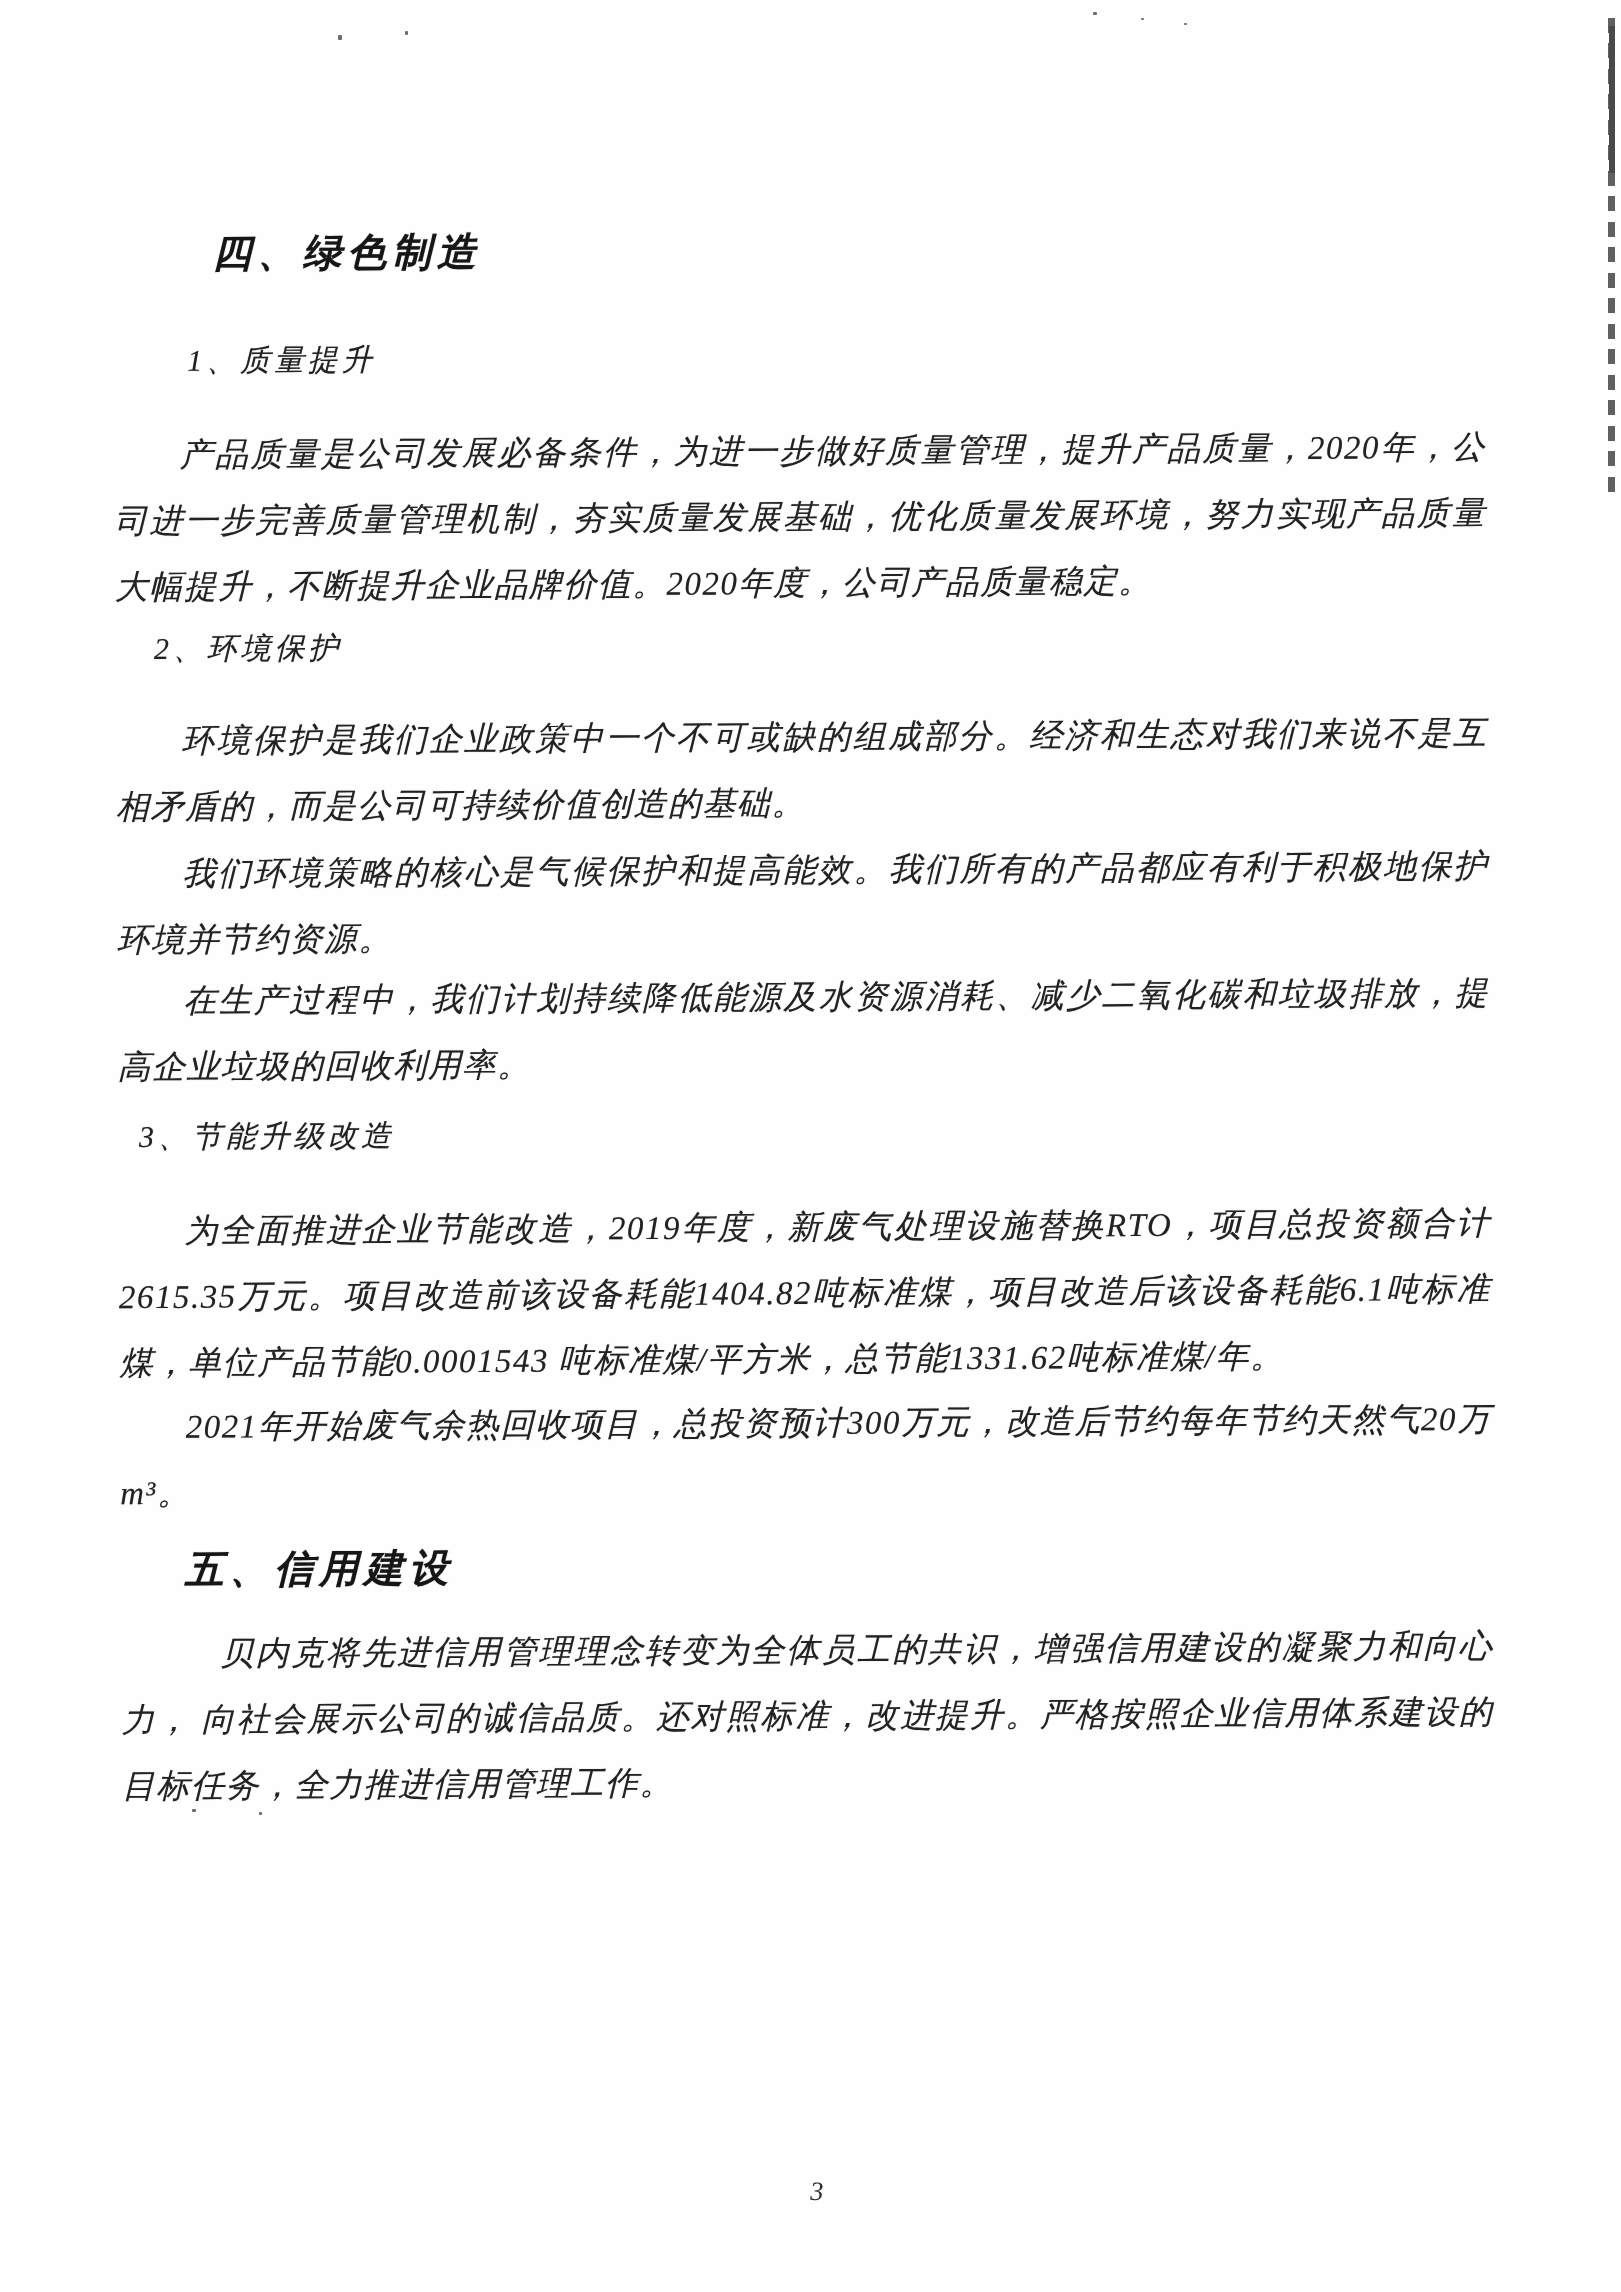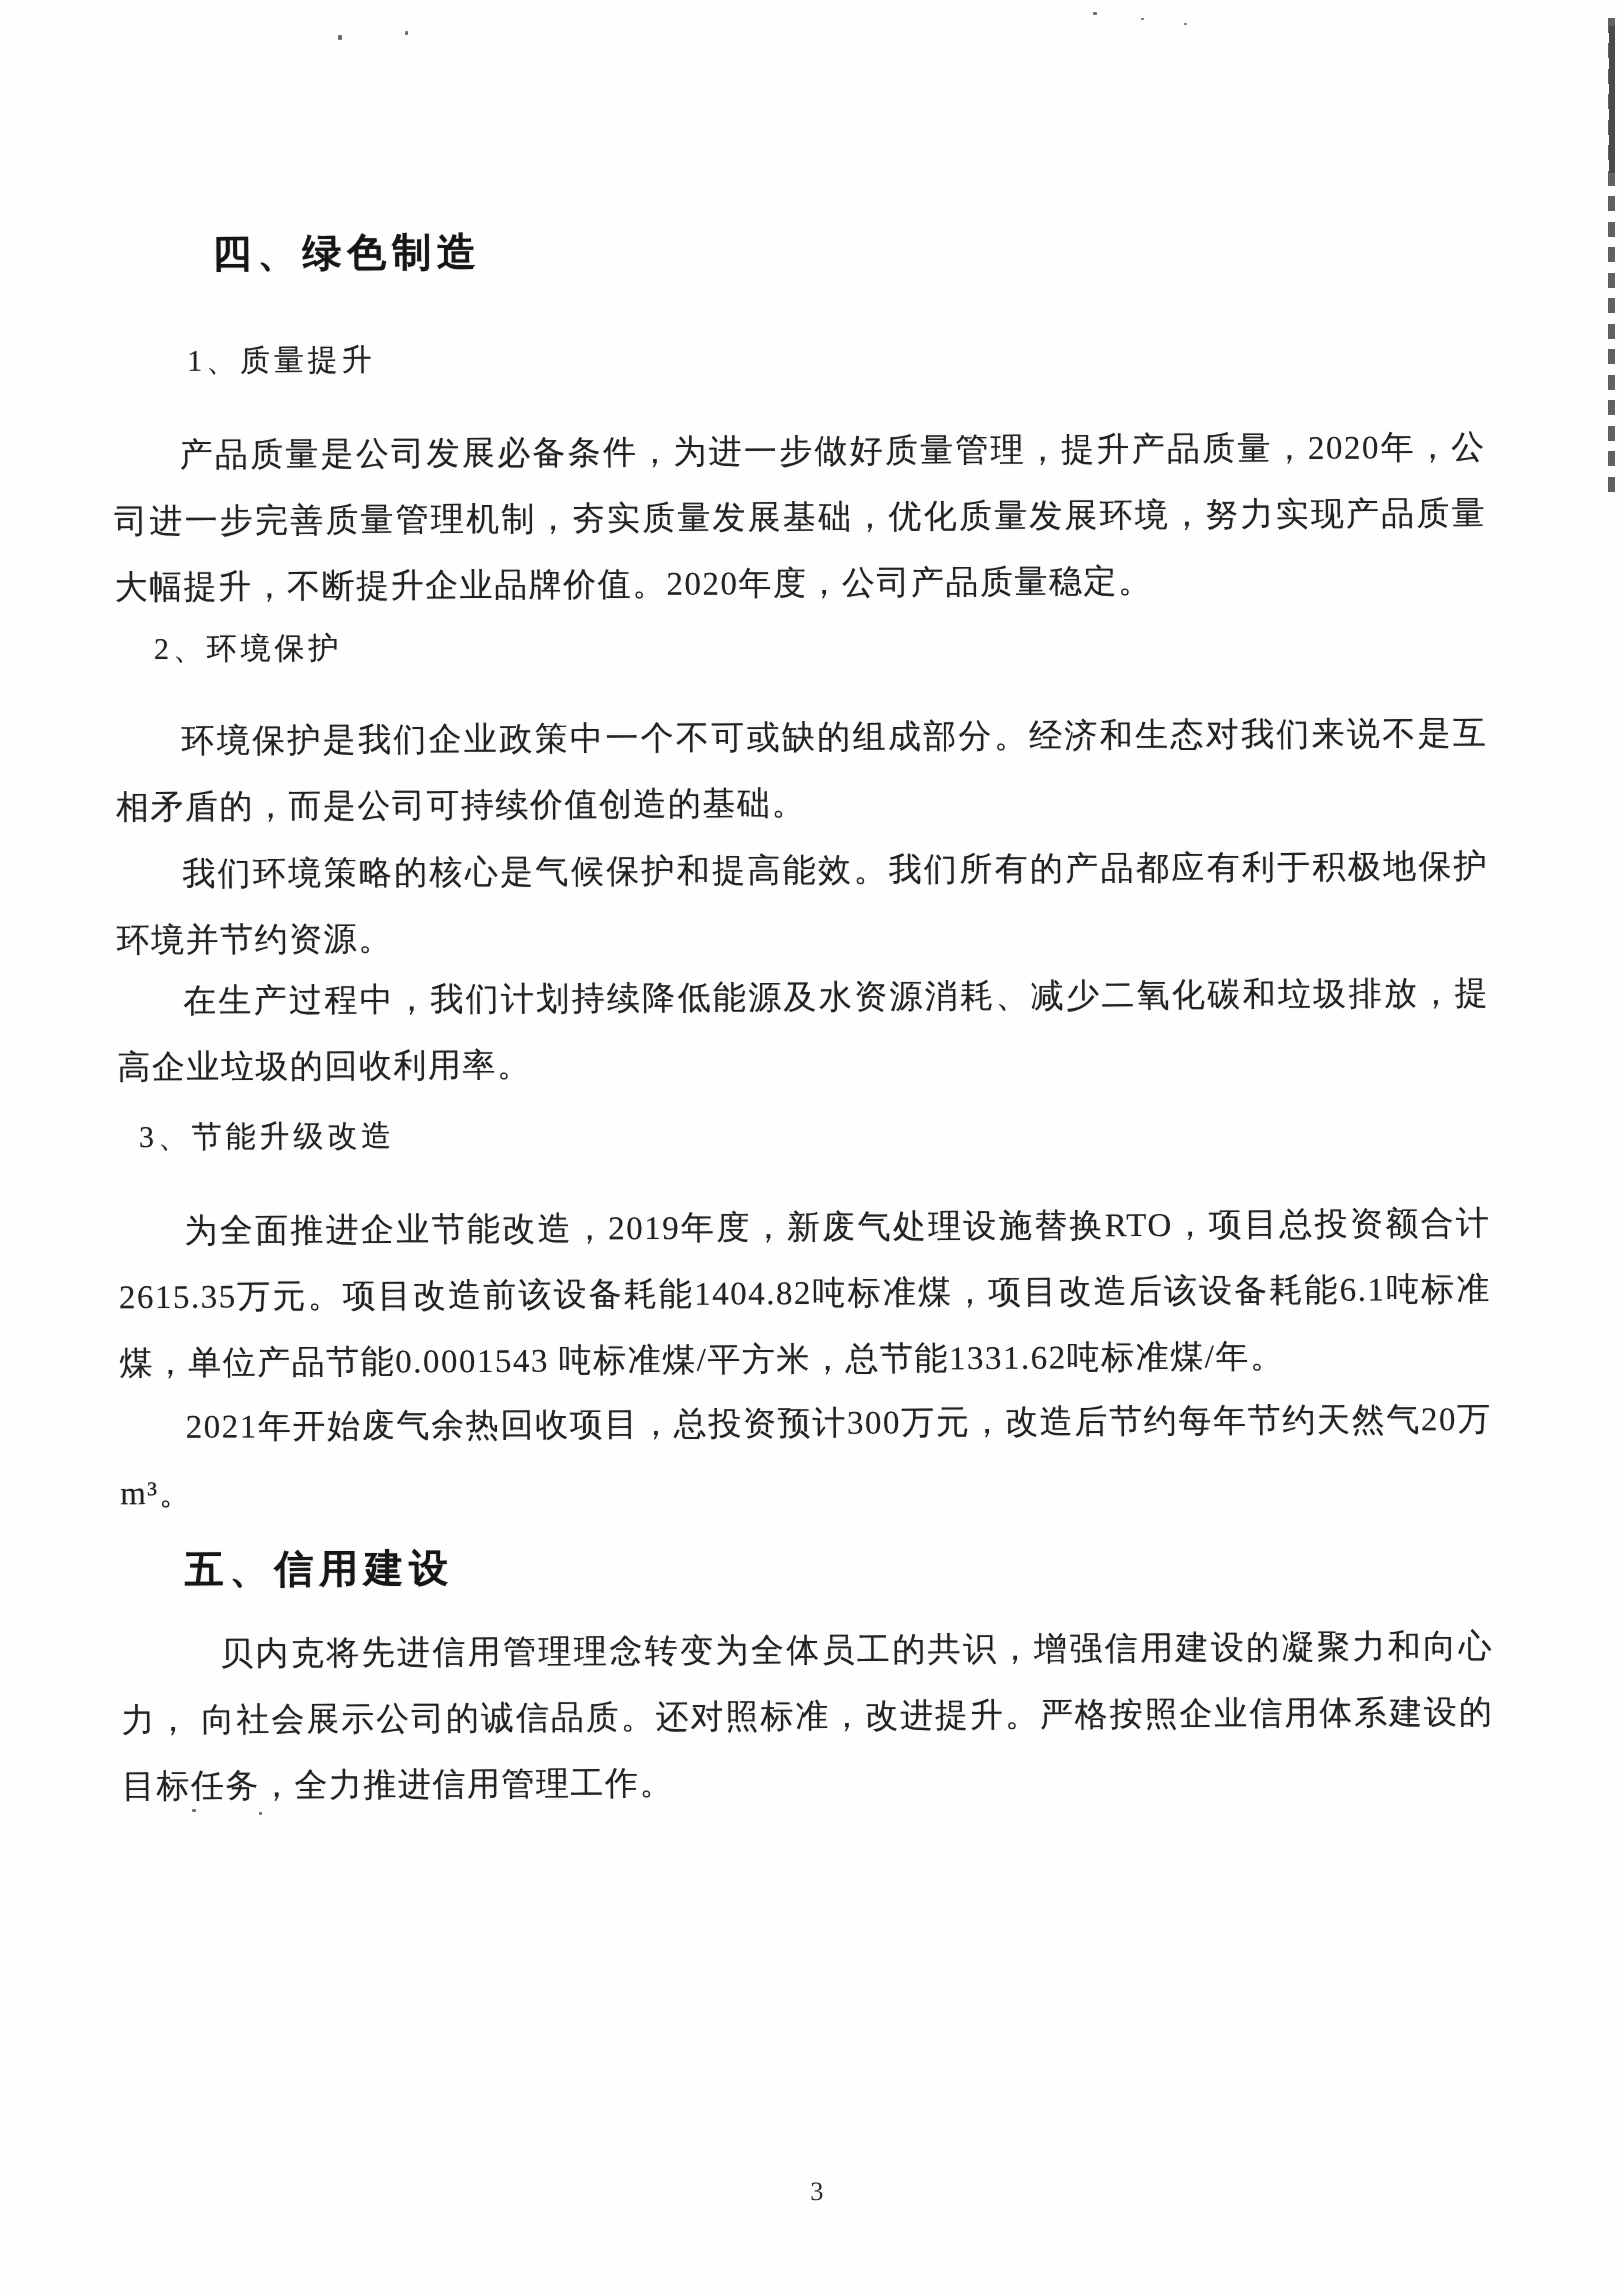--- a/index.html
+++ b/index.html
@@ -8,20 +8,21 @@
     background: #ffffff;
   }
   .page {
     position: relative;
     width: 1621px;
     height: 2293px;
     background: #fefefe;
     overflow: hidden;
     font-family: "Liberation Serif", "DejaVu Serif", serif;
     color: #1d1d1d;
+    font-style: italic;
   }
   .content {
     position: absolute;
     left: 0; top: 0;
     width: 1621px;
     height: 2293px;
     transform: rotate(-0.35deg);
     transform-origin: 811px 1147px;
   }
   .section-heading {

